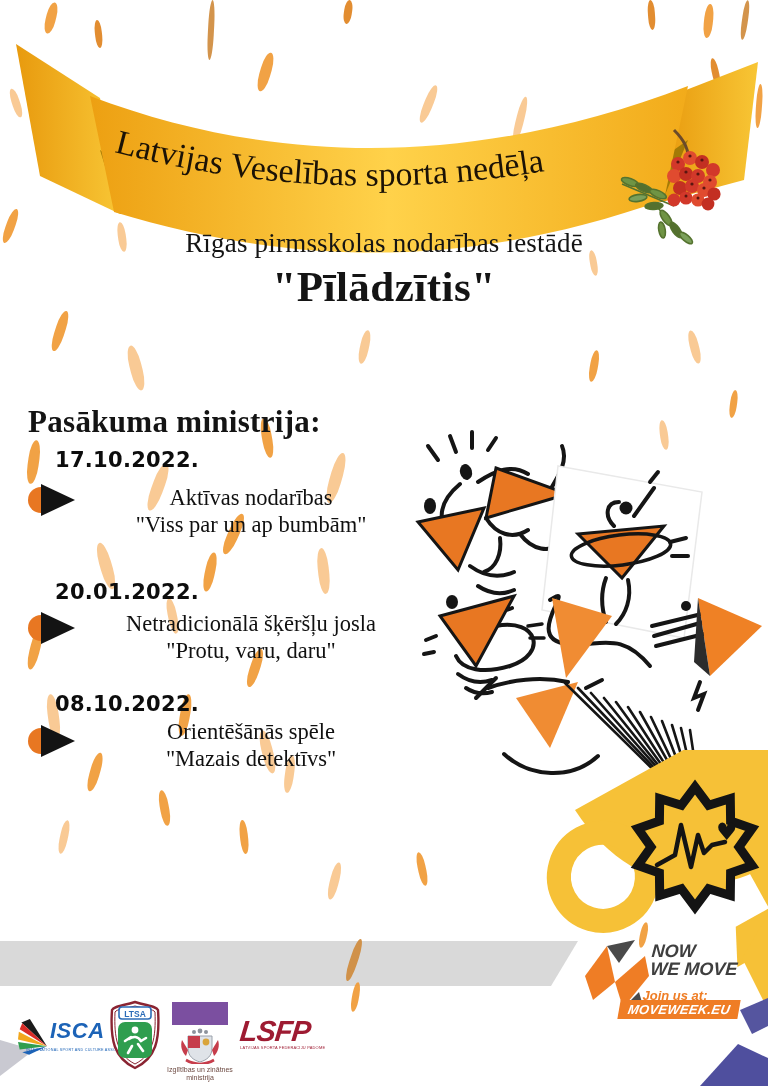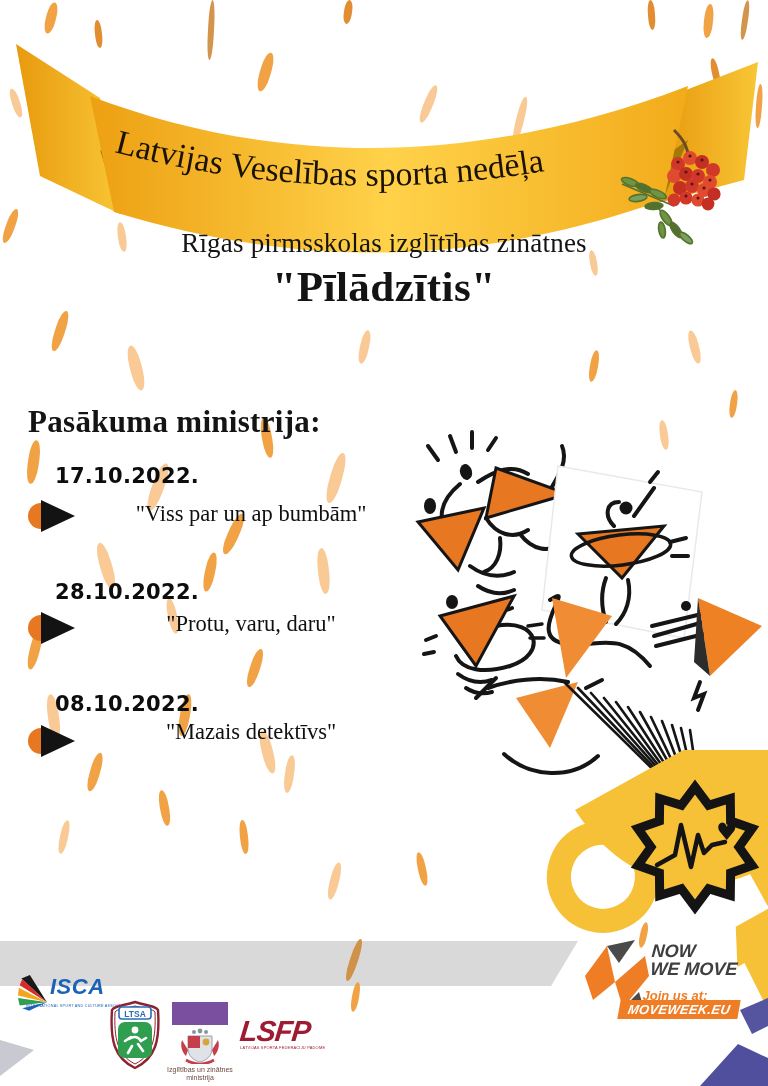--- a/index.html
+++ b/index.html
@@ -14,37 +14,37 @@
   #institution{top:262px;font-size:43px;font-weight:bold;letter-spacing:.5px}
   #program-heading{left:28px;top:404px;font-size:31px;font-weight:600;letter-spacing:.3px}
   .item{position:absolute;left:28px;width:380px}
   .item .date{margin-left:27px;font-family:"DejaVu Sans",sans-serif;font-weight:800;
               font-size:21px;letter-spacing:.3px;color:#0d0d0d}
   .bullet{position:absolute;left:0;width:52px;height:32px}
   .bullet .disc{position:absolute;left:0;top:3px;width:26px;height:26px;border-radius:50%;background:#e87722}
   .bullet .tri{position:absolute;left:13px;top:0;width:0;height:0;
                border-top:16px solid transparent;border-bottom:16px solid transparent;border-left:34px solid #131313}
   .lines{position:absolute;left:30px;width:386px;text-align:center;font-size:22.5px;line-height:27px;color:#101010}
-  #item1{top:464px}#item2{top:580px}#item3{top:692px}
+  #item1{top:448px}#item2{top:580px}#item3{top:692px}
   #item1 .bullet{top:36px}#item2 .bullet{top:32px}#item3 .bullet{top:33px}
   #item1 .lines{top:36px}#item2 .lines{top:30px}#item3 .lines{top:26px}
   #gray-band{left:0;top:935px;z-index:1}
   #corner-gray{left:0;top:1036px;z-index:1}
   
   #nwm{left:585px;top:938px;width:181px;height:82px;z-index:4}
   #nwm .brand{position:absolute;left:66px;top:4px;font-family:"Liberation Sans",sans-serif;
       font-style:italic;font-weight:900;color:#3f3f3f;font-size:18px;line-height:18px;transform:skewX(-4deg);white-space:nowrap}
   #nwm .join{position:absolute;left:30px;top:50px;width:120px;text-align:center;font-family:"Liberation Sans",sans-serif;
       font-style:italic;font-weight:700;color:#ef7d25;font-size:13px}
   #nwm .site{position:absolute;left:34px;top:62px;background:#ef7d25;color:#fff;transform:skewX(-10deg);
       font-family:"Liberation Sans",sans-serif;font-style:italic;font-weight:900;font-size:13px;
       padding:2px 9px;letter-spacing:.3px}
   
   .logo{position:absolute;z-index:4}
-  #isca{left:18px;top:972px;width:108px;height:52px}
+  #isca{left:18px;top:1016px;width:108px;height:52px}
   #isca .name{position:absolute;left:32px;top:2px;color:#1c63b7;font-family:"Liberation Sans",sans-serif;
        font-weight:900;font-style:italic;font-size:22px;letter-spacing:.5px}
   #isca .cap{position:absolute;left:8px;top:32px;width:160px;color:#1c63b7;font-family:"Liberation Sans",sans-serif;
        font-size:6px;transform:scale(.62);transform-origin:left top;white-space:nowrap;letter-spacing:.4px}
   #ltsa{left:108px;top:1000px}
   #ministry{left:166px;top:1002px;width:68px;text-align:center}
   #ministry .flagblock{width:56px;height:23px;background:#7b4fa0;margin:0 auto}
   #ministry .cap{font-size:7px;line-height:8px;color:#6d4a42;font-family:"Liberation Sans",sans-serif;margin-top:2px}
   #lsfp{left:240px;top:1016px;width:100px}
   #lsfp .name{color:#9e1b32;font-family:"Liberation Sans",sans-serif;font-weight:900;font-style:italic;
@@ -176,51 +176,54 @@
       <circle cx="70" cy="46" r="1.6" fill="#5a1610"></circle>
     <circle cx="82" cy="48" r="1.6" fill="#5a1610"></circle>
       <circle cx="94" cy="54" r="1.6" fill="#5a1610"></circle>
     <circle cx="76" cy="58" r="1.6" fill="#5a1610"></circle>
       <circle cx="88" cy="62" r="1.6" fill="#5a1610"></circle>
     <circle cx="70" cy="70" r="1.5" fill="#5a1610"></circle>
       <circle cx="82" cy="72" r="1.5" fill="#5a1610"></circle>
   </g>
 </svg>
 
-<div class="abs layer3 centered" id="subtitle">Rīgas pirmsskolas izglītības zinātnes</div>
+<div class="abs layer3 centered" id="subtitle">Rīgas pirmsskolas nodarības iestādē</div>
 <div class="abs layer3 centered" id="institution">"Pīlādzītis"</div>
 <div class="abs layer3" id="program-heading">Pasākuma ministrija:</div>
 
 <div class="item layer3" id="item1">
   <div class="date">17.10.2022.</div>
   <div class="bullet">
       <div class="disc"></div>
       <div class="tri"></div>
     </div>
   <div class="lines">
+    <div>Aktīvas nodarības</div>
     <div>"Viss par un ap bumbām"</div>
   </div>
 </div>
 <div class="item layer3" id="item2">
-  <div class="date">28.10.2022.</div>
+  <div class="date">20.01.2022.</div>
   <div class="bullet">
       <div class="disc"></div>
       <div class="tri"></div>
     </div>
   <div class="lines">
+    <div>Netradicionālā šķēršļu josla</div>
     <div>"Protu, varu, daru"</div>
   </div>
 </div>
 <div class="item layer3" id="item3">
   <div class="date">08.10.2022.</div>
   <div class="bullet">
       <div class="disc"></div>
       <div class="tri"></div>
     </div>
   <div class="lines">
+    <div>Orientēšānās spēle</div>
     <div>"Mazais detektīvs"</div>
   </div>
 </div>
 
 <svg class="abs layer3" style="left:400px;top:430px" width="368" height="480" viewBox="0 0 368 480">
   <g stroke="#151515" stroke-width="4" fill="none" stroke-linecap="round">
     <path d="M38,30 L28,16"></path>
       <path d="M56,22 L50,6"></path>
       <path d="M72,18 L72,2"></path>
       <path d="M88,20 L96,8"></path>

